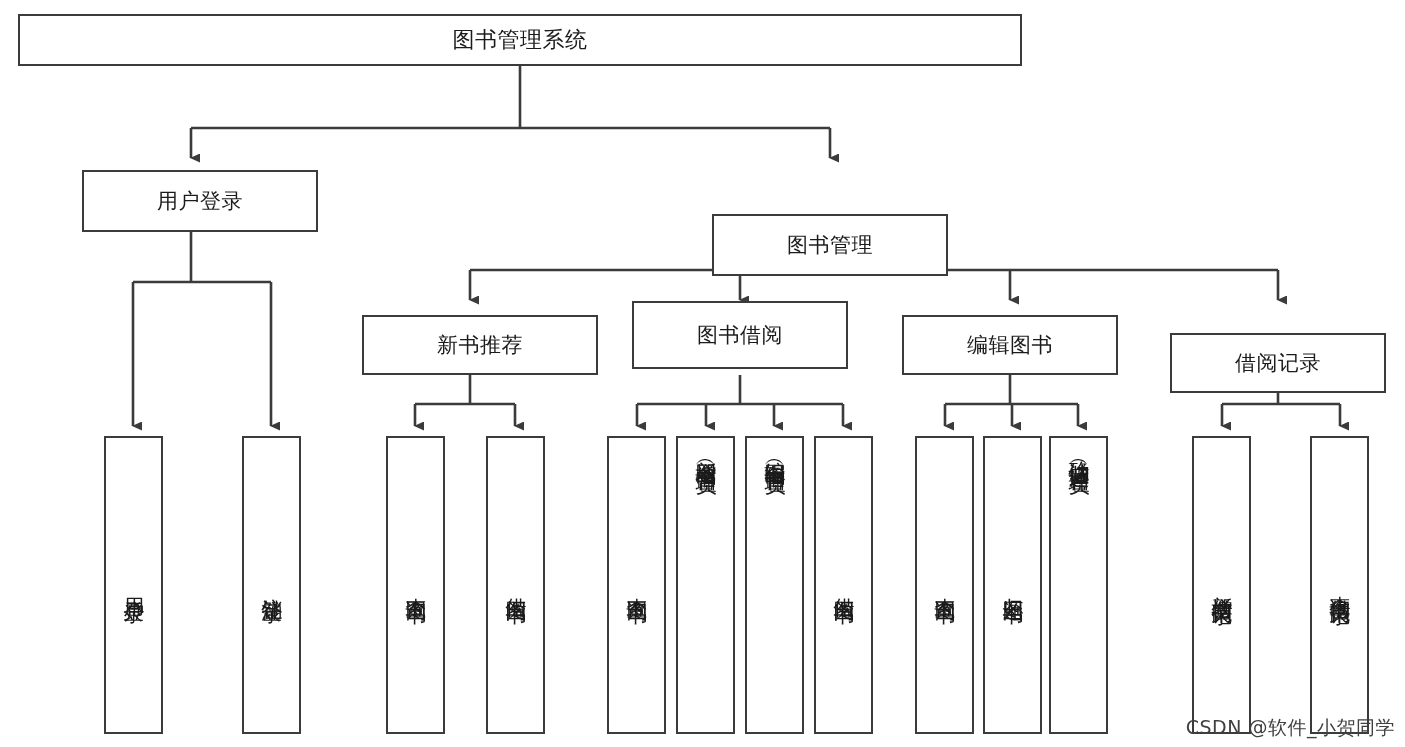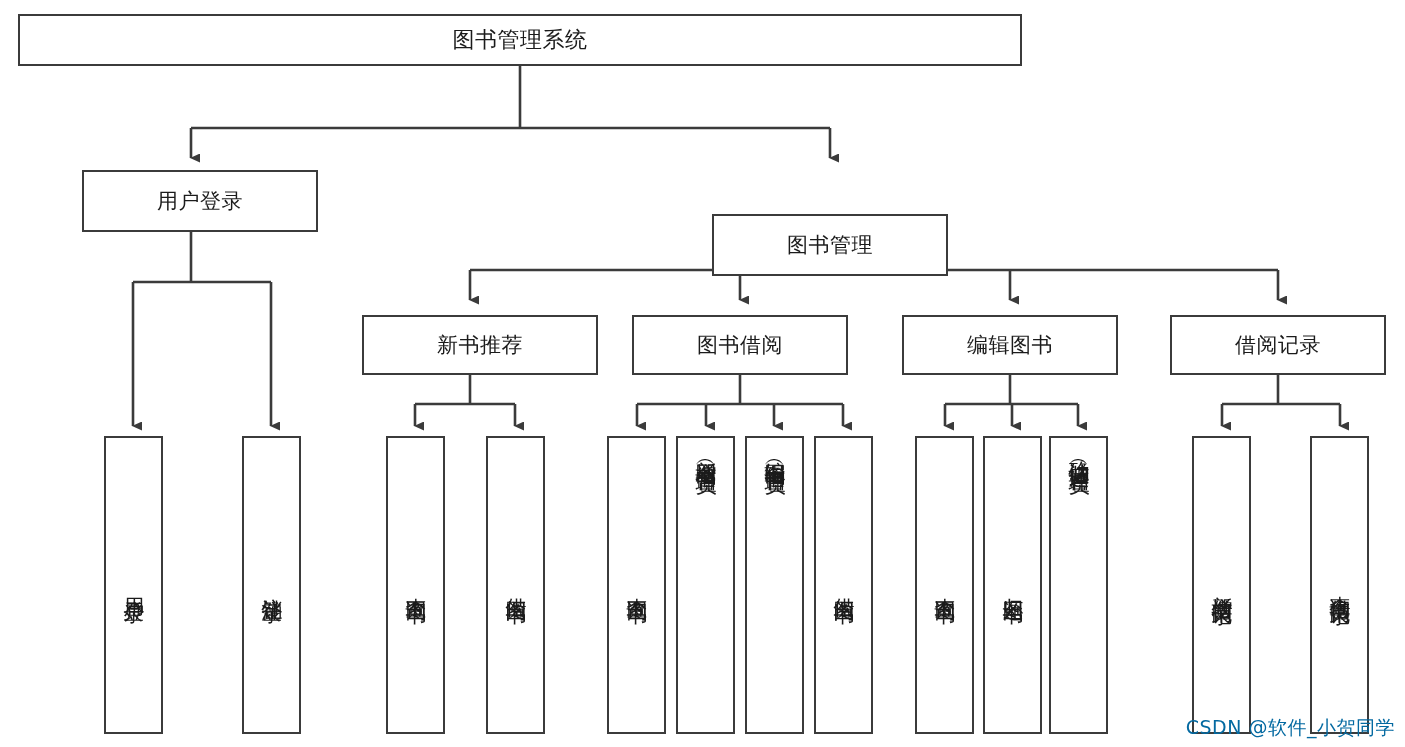--- a/index.html
+++ b/index.html
@@ -55,21 +55,21 @@
     align-items: center;
   }
   .node.v.tall {
     justify-content: center;
   }
   .watermark {
     position: absolute;
     right: 10px;
     bottom: 6px;
     font-size: 19px;
-    color: #0369a1;
+    color: #404040;
     letter-spacing: 0.5px;
     z-index: 5;
     white-space: nowrap;
   }
 </style>
 </head>
 <body>
 
 <div id="canvas">
 
@@ -122,23 +122,23 @@
       <path d="M1340,404 L1340,426" marker-end="url(#arw)"></path>
     </g>
   </svg>
 
   <div class="node h root" style="left:18px; top:14px; width:1004px; height:52px;">图书管理系统</div>
 
   <div class="node h" style="left:82px; top:170px; width:236px; height:62px;">用户登录</div>
   <div class="node h" style="left:712px; top:170px; width:236px; height:62px;margin-top:44px;">图书管理</div>
 
   <div class="node h" style="left:362px; top:315px; width:236px; height:60px;">新书推荐</div>
-  <div class="node h" style="left:632px; top:315px; width:216px; height:60px;">图书借阅</div>
+  <div class="node h" style="left:632px; top:301px; width:216px; height:68px;">图书借阅</div>
   <div class="node h" style="left:902px; top:315px; width:216px; height:60px;">编辑图书</div>
-  <div class="node h" style="left:1170px; top:315px; width:216px; height:60px;">借阅记录</div>
+  <div class="node h" style="left:1170px; top:333px; width:216px; height:60px;">借阅记录</div>
 
   <div class="node v tall" style="left:104px; top:436px; width:59px; height:298px;">用户登录</div>
   <div class="node v tall" style="left:242px; top:436px; width:59px; height:298px;">注销登录</div>
 
   <div class="node v tall" style="left:386px; top:436px; width:59px; height:298px;">查询图书</div>
   <div class="node v tall" style="left:486px; top:436px; width:59px; height:298px;">借阅图书</div>
 
   <div class="node v tall" style="left:607px; top:436px; width:59px; height:298px;">查询图书</div>
   <div class="node v" style="left:676px; top:436px; width:59px; height:298px;">新增图书（管理员）</div>
   <div class="node v" style="left:745px; top:436px; width:59px; height:298px;">编辑图书（管理员）</div>

